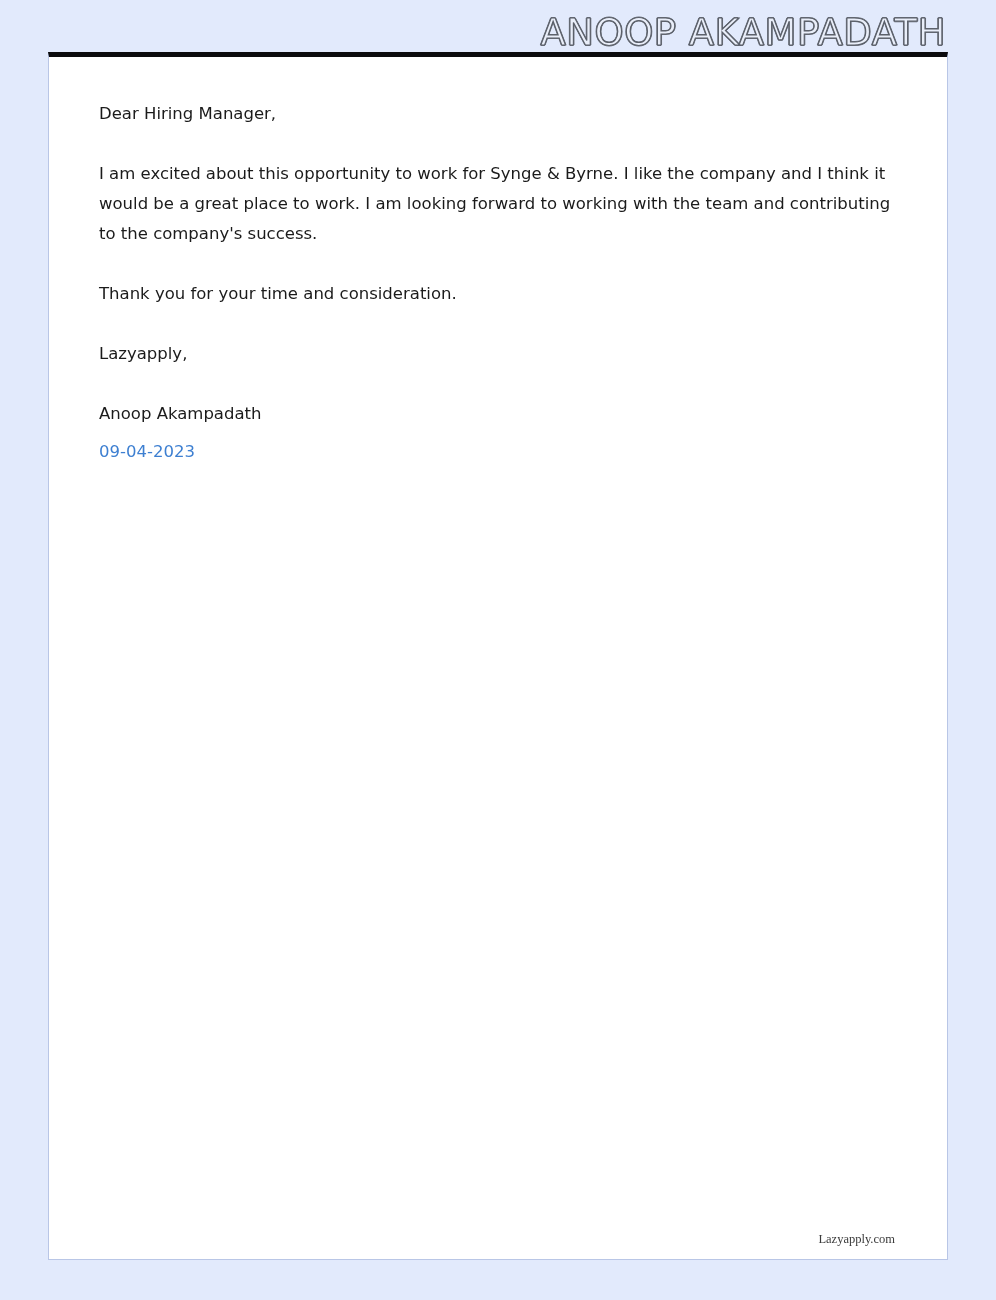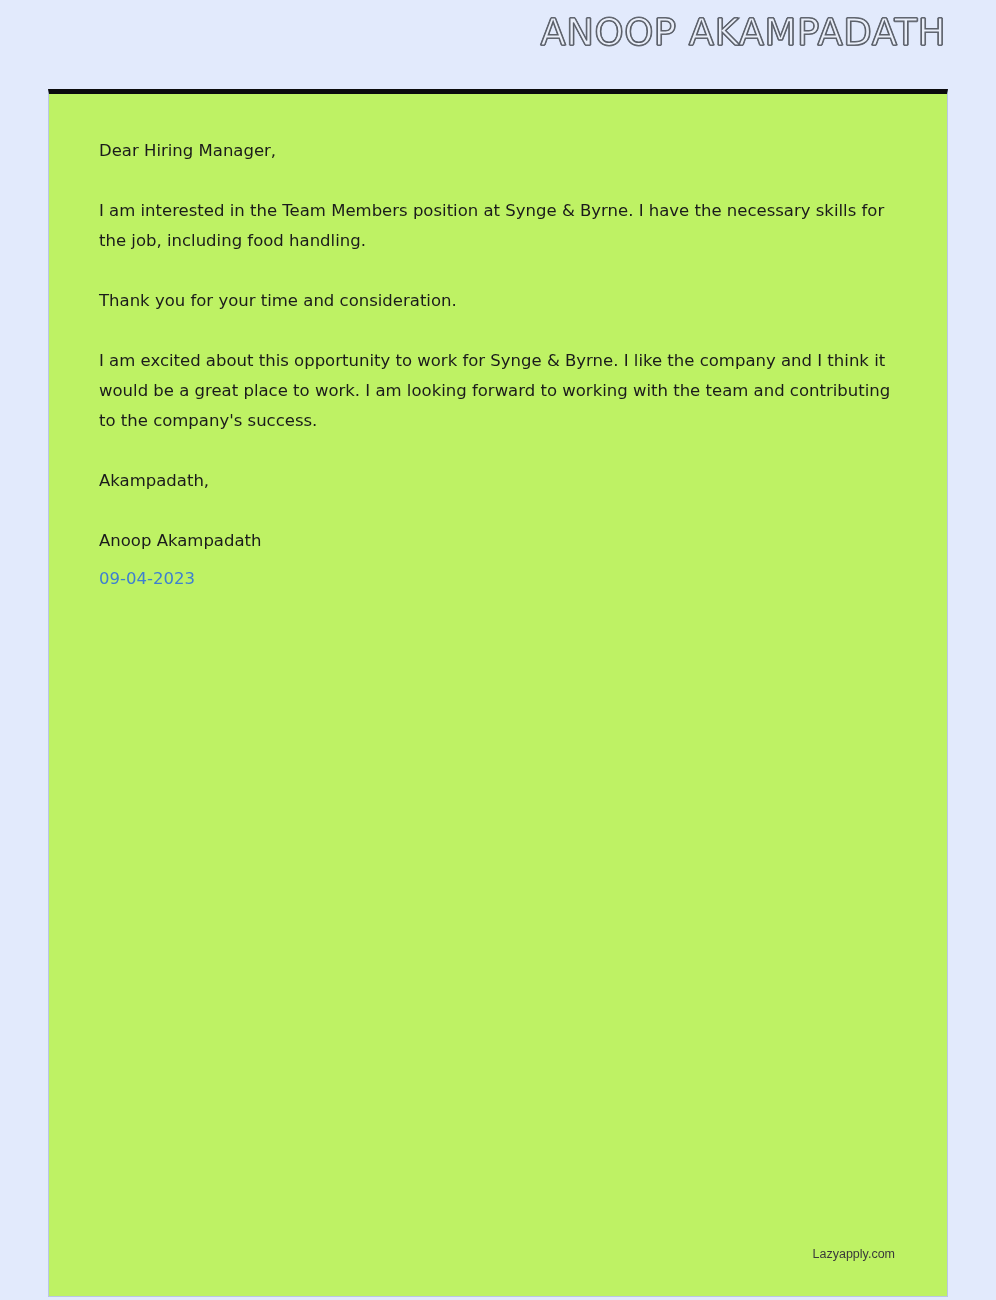--- a/index.html
+++ b/index.html
@@ -45,27 +45,26 @@
     padding-right: 50px;
     padding-top: 11px;
     white-space: nowrap;
   }
   .doc {
     position: absolute;
     left: 48px;
     top: 52px;
     width: 900px;
     height: 1208px;
-    background: #bef264;
+    background: #ffffff;
     border-top: 5px solid #0b0b0d;
     border-left: 1px solid #b9c6e6;
     border-right: 1px solid #b9c6e6;
     border-bottom: 1px solid #b9c6e6;
     box-sizing: border-box;
-    margin-top: 37px;
   }
   .letter {
     padding: 42px 52px 0 50px;
     font-size: 16.5px;
     line-height: 30px;
     color: #1b1b1b;
     font-family: "DejaVu Sans", sans-serif;
   }
   .letter p {
     margin: 0 0 30px 0;
@@ -74,42 +73,41 @@
   .date {
     color: #3d7fd1;
     margin: 0;
   }
   .sign-name {
     margin-bottom: 8px !important;
   }
   .footer {
     position: absolute;
     right: 52px;
-    bottom: 35px;
+    bottom: 12px;
     font-size: 12.5px;
     color: #3a3a3a;
-    font-family: Liberation Sans, sans-serif;
+    font-family: Liberation Serif, serif;
   }
 </style>
 </head>
 <body>
 
 <div class="page">
 
   <div class="header">
     <div class="header-name">ANOOP AKAMPADATH</div>
   </div>
 
   <div class="doc">
     <div class="letter">
       <p>Dear Hiring Manager,</p>
-      <p>I am interested in the Team Members position at Synge &amp; Byrne. I have the necessary skills for the job, including food handling.</p>
+      <p>I am excited about this opportunity to work for Synge &amp; Byrne. I like the company and I think it would be a great place to work. I am looking forward to working with the team and contributing to the company's success.</p>
       <p>Thank you for your time and consideration.</p>
-      <p>I am excited about this opportunity to work for Synge &amp; Byrne. I like the company and I think it would be a great place to work. I am looking forward to working with the team and contributing to the company's success.</p>
-      <p>Akampadath,</p>
+      <p>Lazyapply,</p>
       <p class="sign-name">Anoop Akampadath</p>
       <p class="date">09-04-2023</p>
     </div>
 
     <div class="footer">Lazyapply.com</div>
   </div>
 
 </div>
 
 </body></html>

